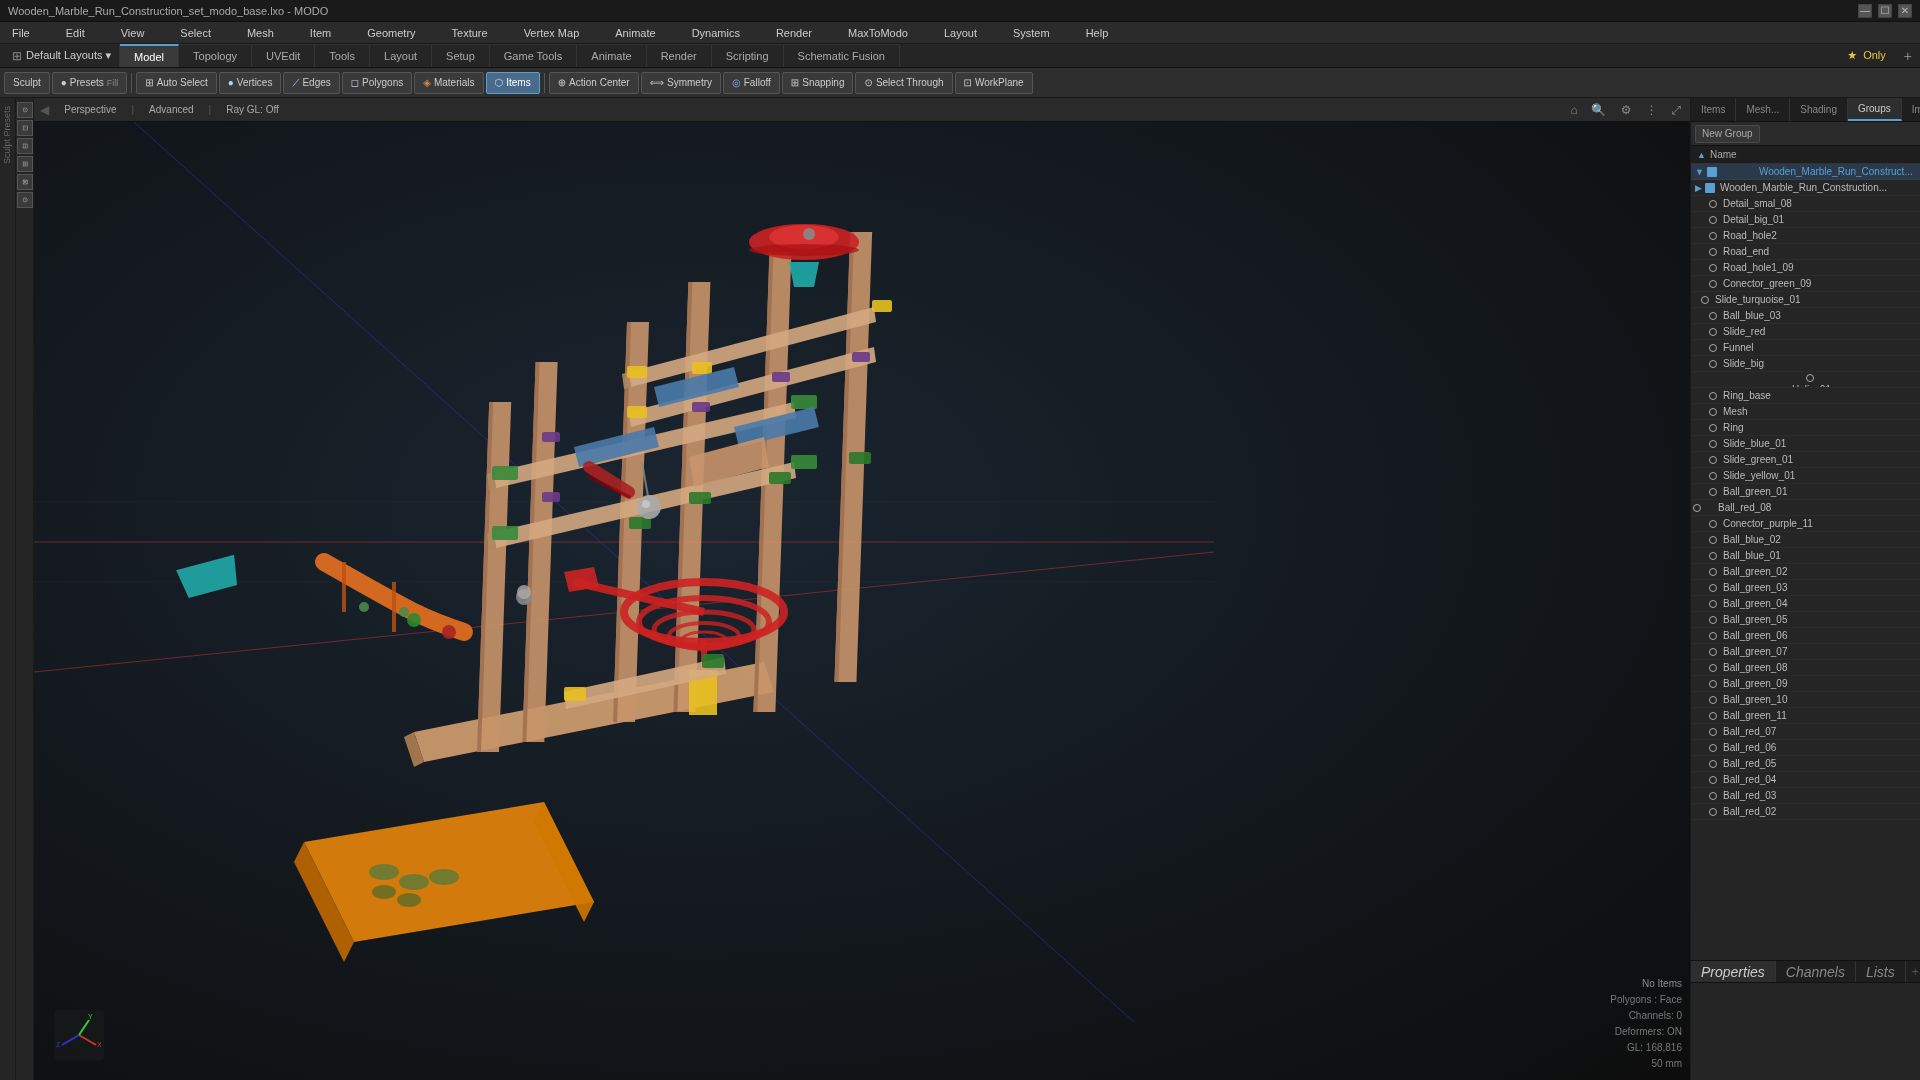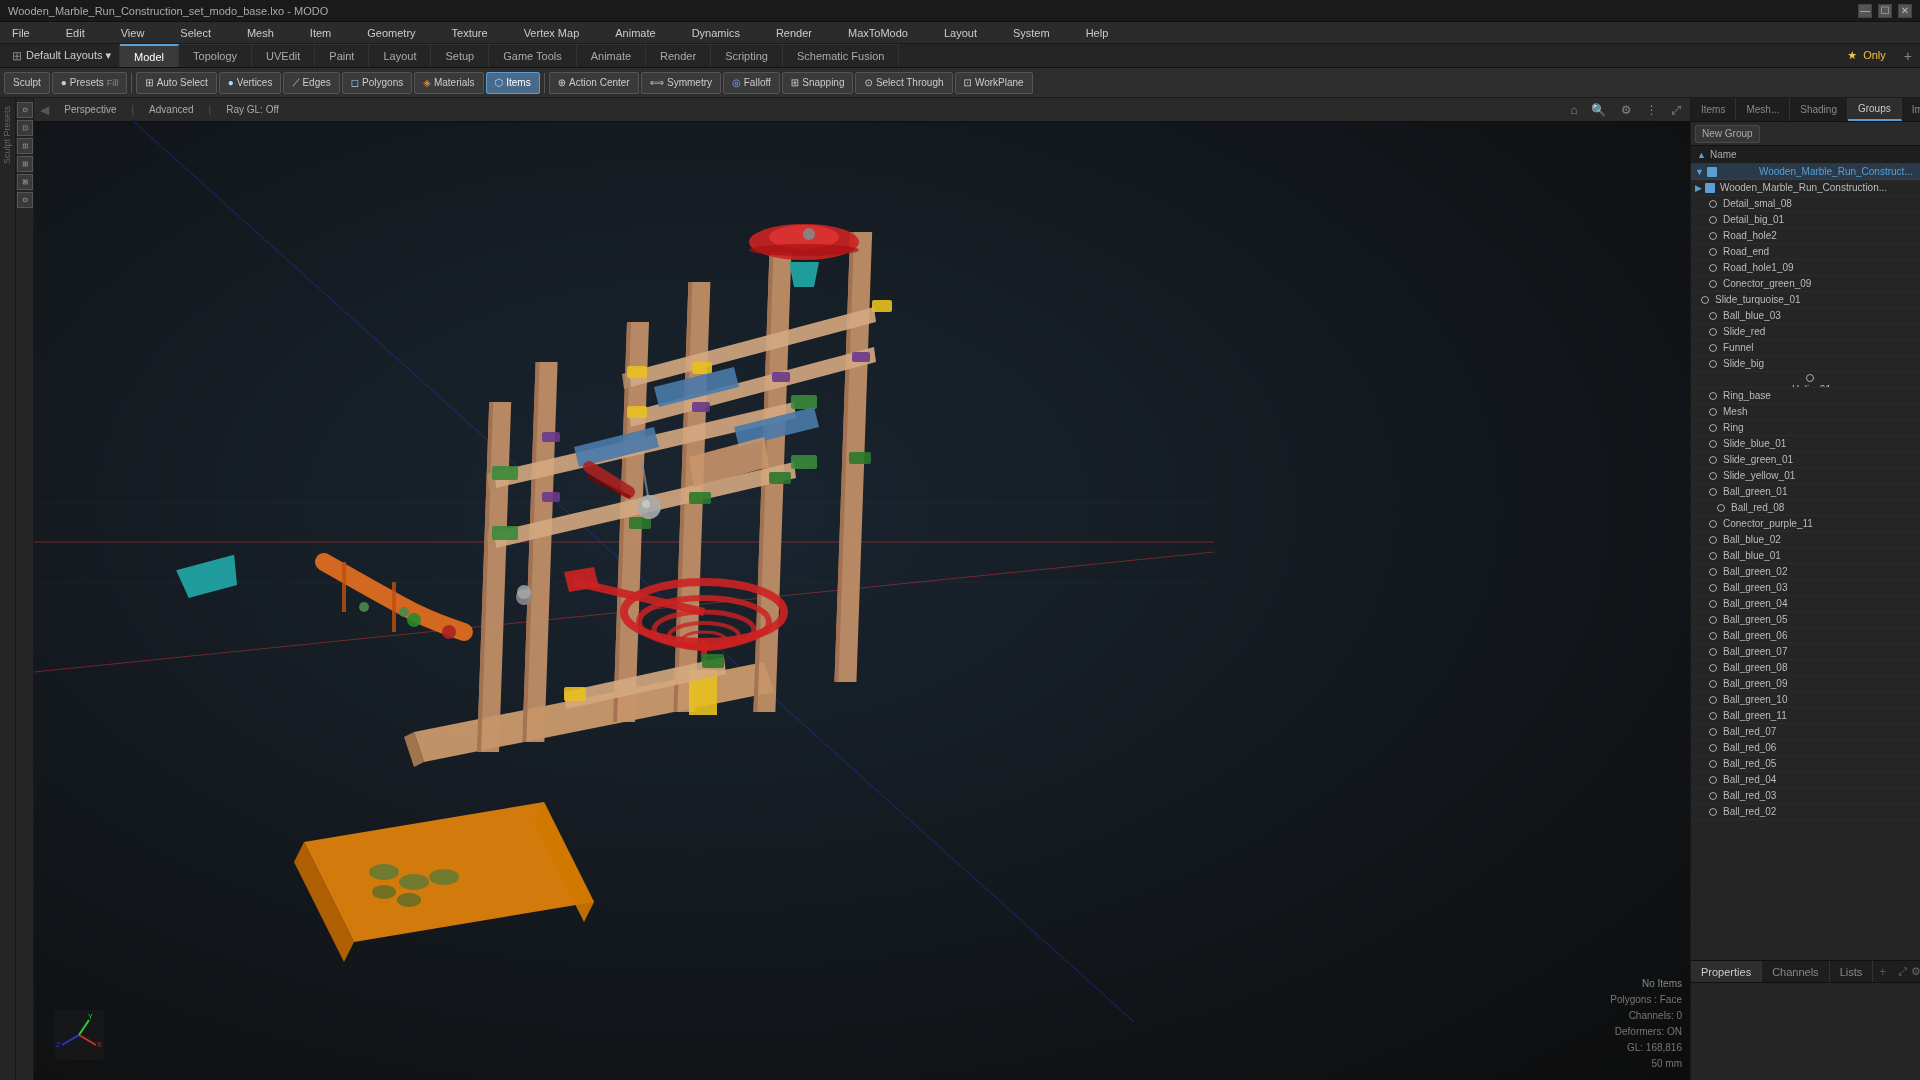--- a/index.html
+++ b/index.html
@@ -305,26 +305,27 @@
     }
     #right-panel-bottom-tabs {
       height: 22px;
       background: #1e1e1e;
       display: flex;
       align-items: stretch;
       border-bottom: 1px solid #111;
     }
     .rpb-tab {
       padding: 0 10px;
-      font-size: 11px;
+      font-size: 14px;
       color: #888;
       cursor: pointer;
       display: flex;
       align-items: center;
       border-right: 1px solid #333;
+      font-style: italic;
     }
     .rpb-tab.active { background: #2e2e2e; color: #ccc; }
     .rpb-tab-add { padding: 0 6px; font-size: 12px; color: #555; cursor: pointer; display: flex; align-items: center; }
 
     
     #sculpt-sidebar {
       width: 16px;
       background: #252525;
       border-right: 1px solid #1a1a1a;
       display: flex;
@@ -385,21 +386,21 @@
 </div>
 
 <div id="tab-bar">
   <div style="display:flex;align-items:center;padding:0 8px;border-right:1px solid #333;">
     <span style="font-size:12px;color:#888;margin-right:4px;">⊞</span>
     <span style="font-size:11px;color:#ccc;cursor:pointer;">Default Layouts ▾</span>
   </div>
   <div class="tab-item active">Model</div>
   <div class="tab-item">Topology</div>
   <div class="tab-item">UVEdit</div>
-  <div class="tab-item">Paint</div>
+  <div class="tab-item">Tools</div>
   <div class="tab-item">Layout</div>
   <div class="tab-item">Setup</div>
   <div class="tab-item">Game Tools</div>
   <div class="tab-item">Animate</div>
   <div class="tab-item">Render</div>
   <div class="tab-item">Scripting</div>
   <div class="tab-item">Schematic Fusion</div>
   <div class="spacer"></div>
   <div class="star-only">★&nbsp;&nbsp;Only</div>
   <div class="add-tab">+</div>
@@ -797,21 +798,21 @@
               <div class="item-icon-vis"></div>
             </div>
             <span class="item-name">Slide_yellow_01</span>
           </div>
           <div class="item-row" style="padding-left: 16px;">
             <div class="item-icon">
               <div class="item-icon-vis"></div>
             </div>
             <span class="item-name">Ball_green_01</span>
           </div>
-          <div class="item-row" style="padding-left: 24px;">
+          <div class="item-row" style="padding-left: 0; gap: 11px;">
             <div class="item-icon">
               <div class="item-icon-vis"></div>
             </div>
             <span class="item-name">Ball_red_08</span>
           </div>
           <div class="item-row" style="padding-left: 16px;">
             <div class="item-icon">
               <div class="item-icon-vis"></div>
             </div>
             <span class="item-name">Conector_purple_11</span>

